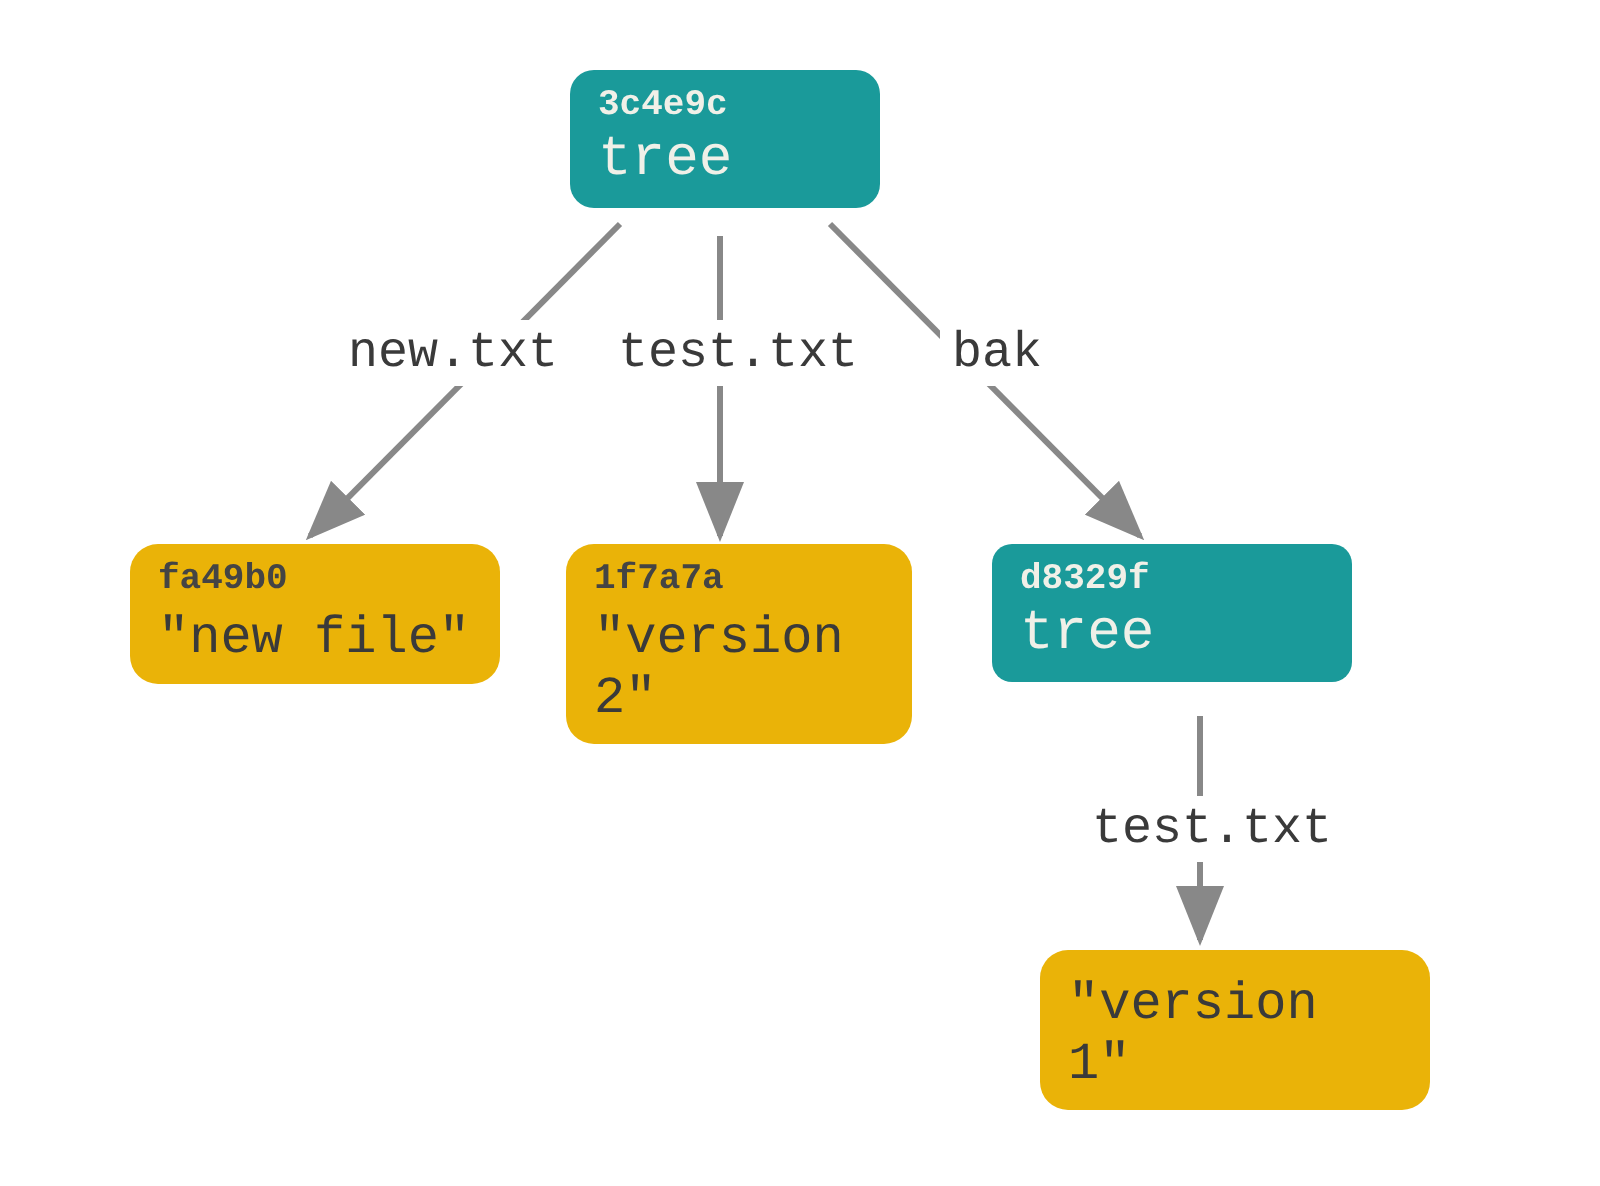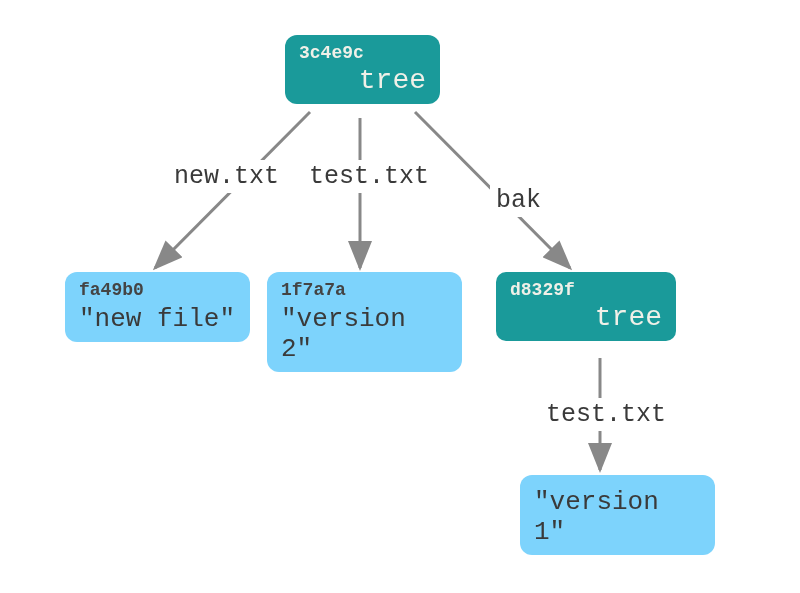--- a/index.html
+++ b/index.html
@@ -13,30 +13,31 @@
     .node {
       position: absolute;
       border-radius: 12px;
       padding: 8px 14px;
     }
     .tree-node {
       background: #1a9a9a;
       color: #f0f0e8;
     }
     .blob-node {
-      background: #7dd3fc;
+      background: #eab308;
       color: #444;
+      border-radius: 14px;
     }
     .hash {
       font-size: 18px;
       font-weight: 700;
     }
     .type {
       font-size: 28px;
-      text-align: right;
+      text-align: left;
       margin-top: 2px;
     }
     .blob-content {
       font-size: 26px;
       color: #3a3a3a;
       margin-top: 4px;
     }
     .edge-label {
       position: absolute;
       background: #ffffff;
@@ -73,28 +74,28 @@
   <line x1="600" y1="358" x2="600" y2="470" stroke="#888888" stroke-width="3" marker-end="url(#arrowhead)"></line>
 </svg>
 
 <div class="node tree-node" style="left:285px; top:35px; width:155px;">
   <div class="hash">3c4e9c</div>
   <div class="type">tree</div>
 </div>
 
 <div class="edge-label" style="left:168px; top:160px;">new.txt</div>
 <div class="edge-label" style="left:303px; top:160px;">test.txt</div>
-<div class="edge-label" style="left:490px; top:160px;margin-top:24px;">bak</div>
+<div class="edge-label" style="left:470px; top:160px;">bak</div>
 
 <div class="node blob-node" style="left:65px; top:272px; width:185px;">
   <div class="hash">fa49b0</div>
   <div class="blob-content">"new file"</div>
 </div>
 
-<div class="node blob-node" style="left:267px; top:272px; width:195px;">
+<div class="node blob-node" style="left:283px; top:272px; width:173px;">
   <div class="hash">1f7a7a</div>
   <div class="blob-content">"version 2"</div>
 </div>
 
 <div class="node tree-node" style="left:496px; top:272px; width:180px;border-radius:10px;">
   <div class="hash">d8329f</div>
   <div class="type">tree</div>
 </div>
 
 <div class="edge-label" style="left:540px; top:398px;">test.txt</div>

